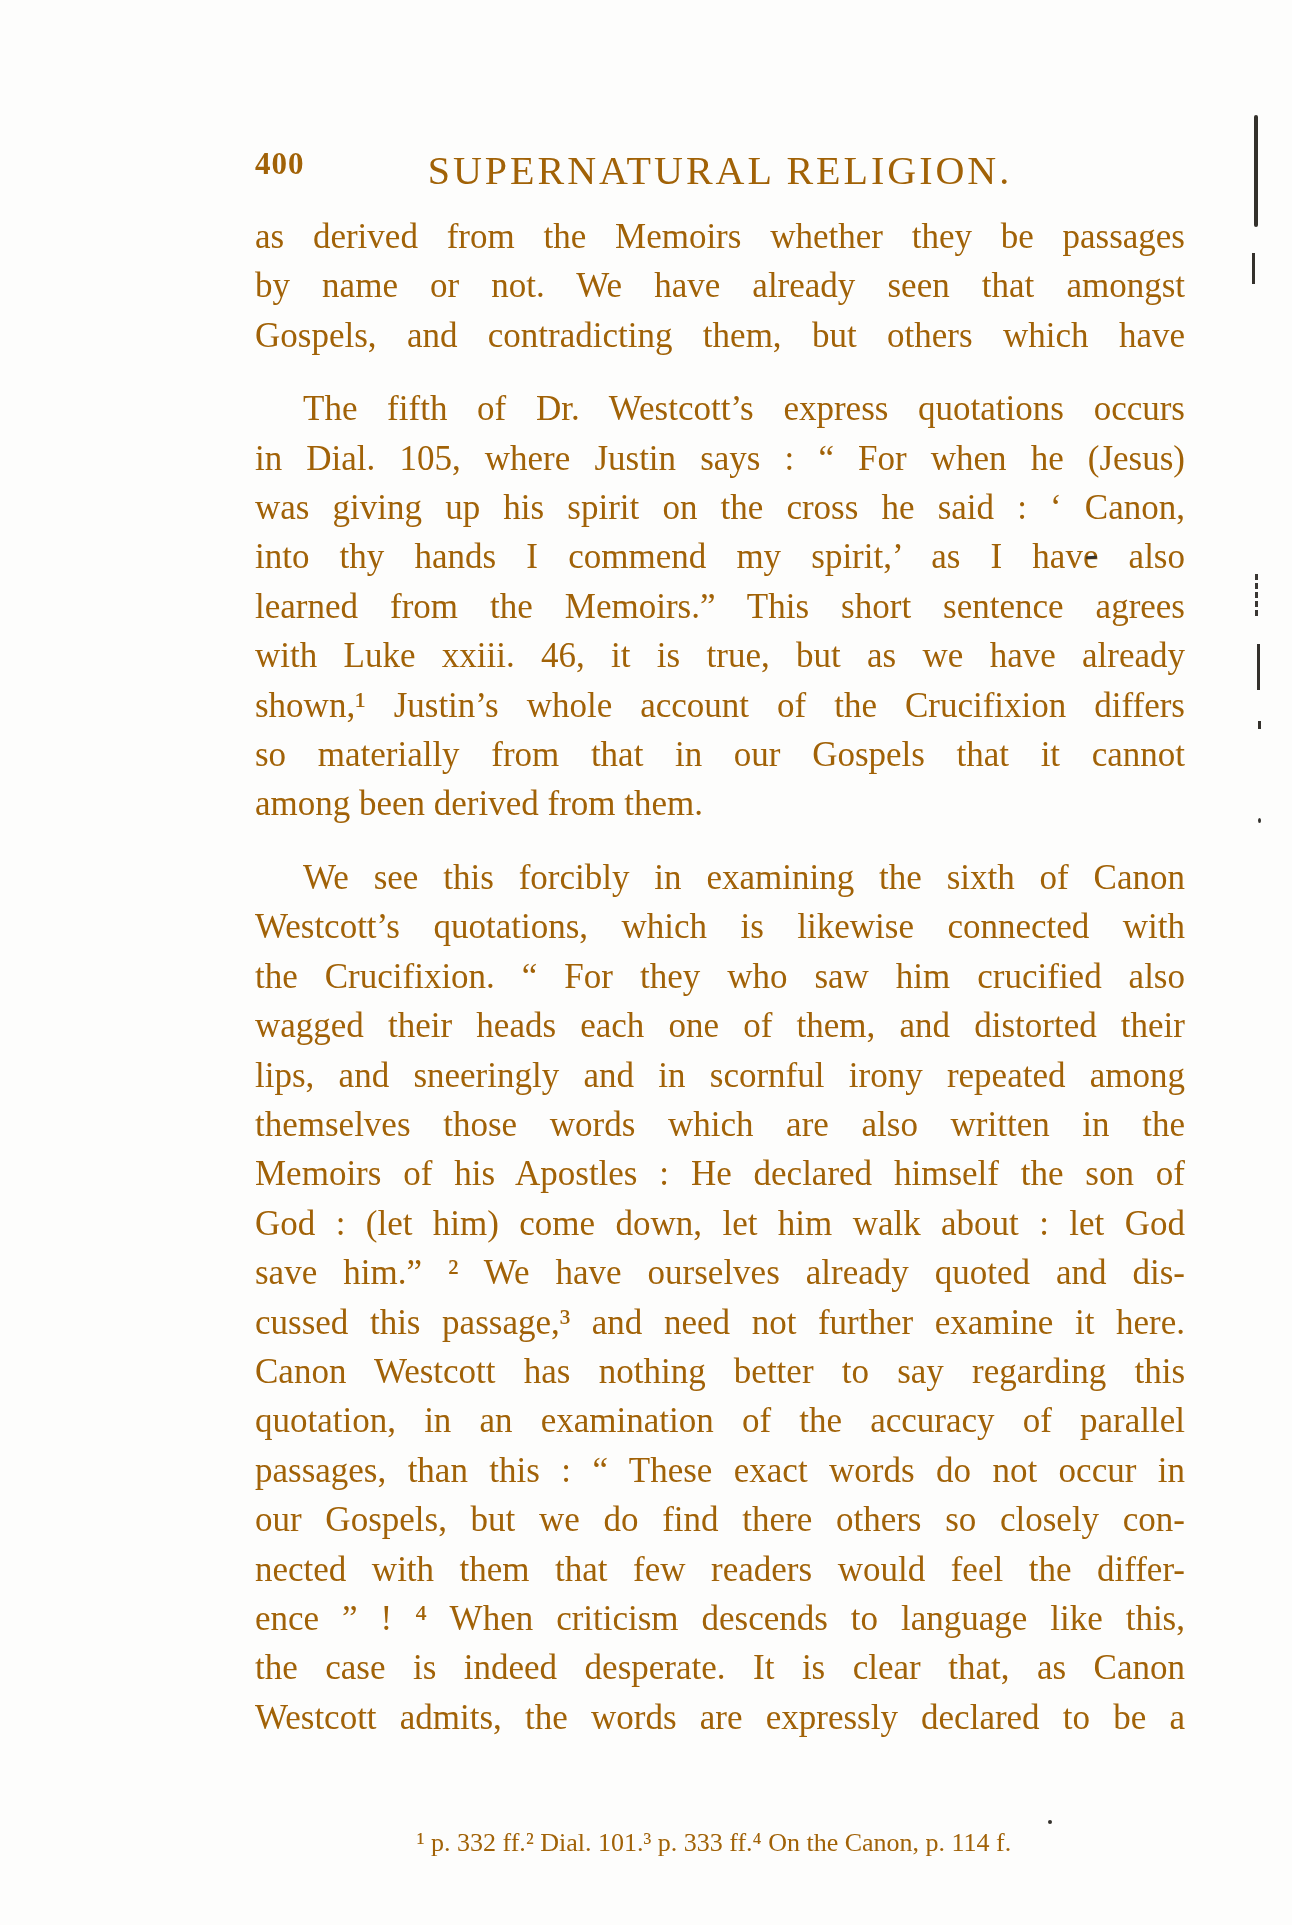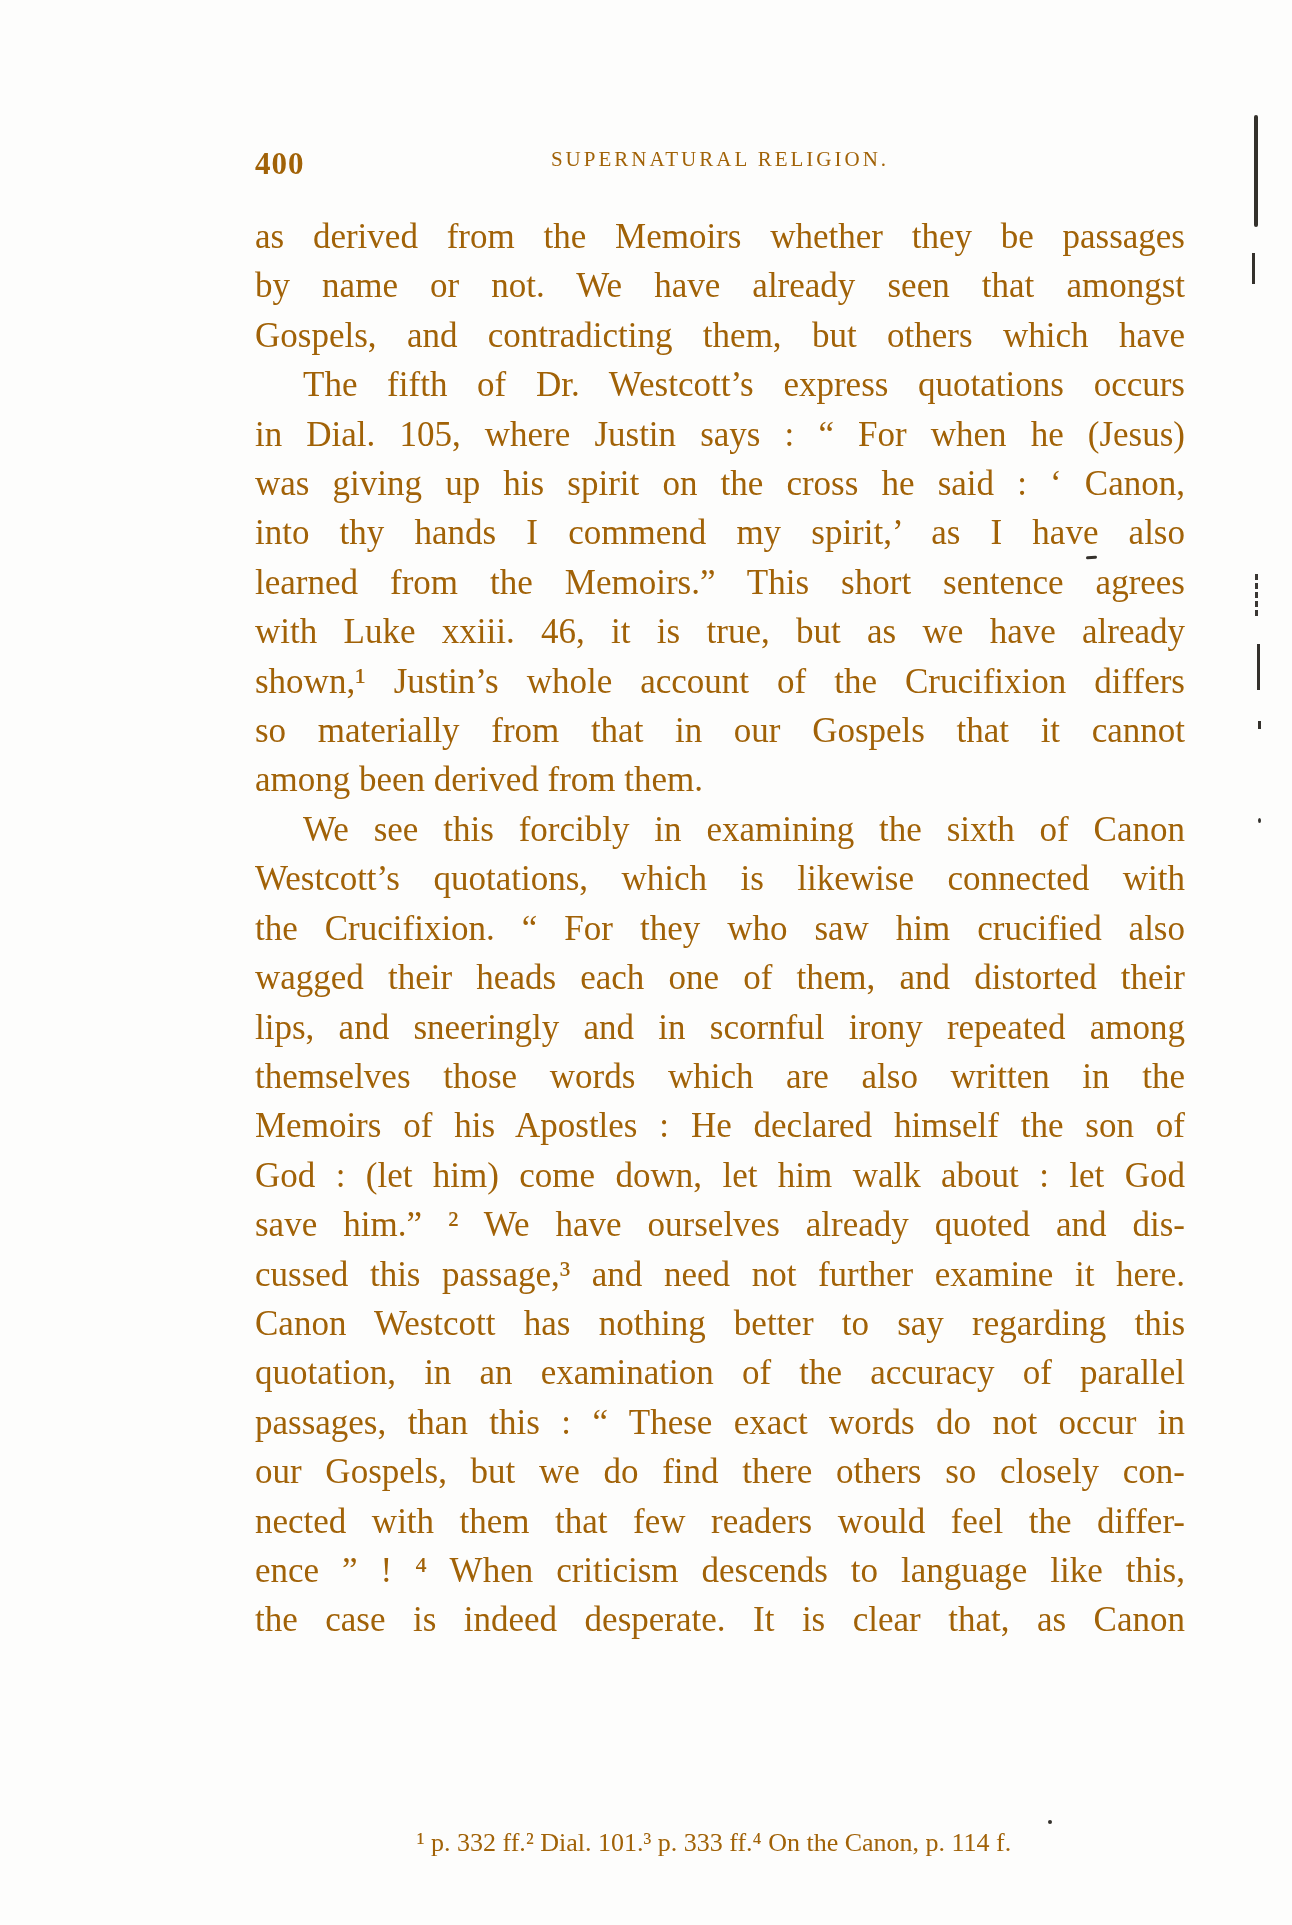--- a/index.html
+++ b/index.html
@@ -12,34 +12,34 @@
     color:#a16207;
   }
   .header{position:absolute;left:255px;top:146px;width:930px;height:40px;}
   .pagenum{
     position:absolute;left:0;top:0;
     font-size:31px;font-weight:700;letter-spacing:1px;
   }
   .running-title{
     position:absolute;left:0;top:1px;width:100%;
     text-align:center;
-    font-size:21px;letter-spacing:3px;font-weight:400;font-family:Liberation Serif, serif;
+    font-size:40px;letter-spacing:3px;font-weight:400;font-family:Liberation Serif, serif;
   }
   .body{
     position:absolute;left:255px;top:212px;width:930px;
     font-size:35px;line-height:49.4px;
   }
   .line{
     text-align:justify;
     -moz-text-align-last:justify;
     text-align-last:justify;
     white-space:normal;
   }
   .line.end{text-align-last:left;-moz-text-align-last:left;}
-  .line.indent{text-indent:48px;}
+  .line.indent{text-indent:48px;margin-top:24px;}
   .footnotes{
     position:absolute;left:285px;top:1828px;width:858px;
     font-size:26px;line-height:30px;
     display:flex;justify-content:center;
   }
   .footnotes span{white-space:nowrap;}
   
   .mark{position:absolute;background:#34312c;}
   .mark-a{left:1254px;top:115px;width:4px;height:112px;border-radius:2px;}
   .mark-b{left:1252px;top:253px;width:3px;height:31px;}
@@ -91,20 +91,21 @@
       <div class="line">God : (let him) come down, let him walk about :  let God</div>
       <div class="line">save him.” ²  We have ourselves already quoted and dis-</div>
       <div class="line">cussed this passage,³ and need not further examine it here.</div>
       <div class="line">Canon Westcott has nothing better to say regarding this</div>
       <div class="line">quotation, in an examination of the accuracy of parallel</div>
       <div class="line">passages, than this :  “ These exact words do not occur in</div>
       <div class="line">our Gospels, but we do find there others so closely con-</div>
       <div class="line">nected with them that few readers would feel the differ-</div>
       <div class="line">ence ” ! ⁴   When criticism descends to language like this,</div>
       <div class="line">the case is indeed desperate.  It is clear that, as Canon</div>
+      <div class="line">Westcott admits, the words are expressly declared to be a</div>
     </div>
 
   </div>
 
   <div class="mark mark-a"></div>
   <div class="mark mark-b"></div>
   <div class="mark mark-c"></div>
   <div class="mark mark-d"></div>
   <div class="mark mark-e"></div>
   <div class="mark mark-f"></div>

